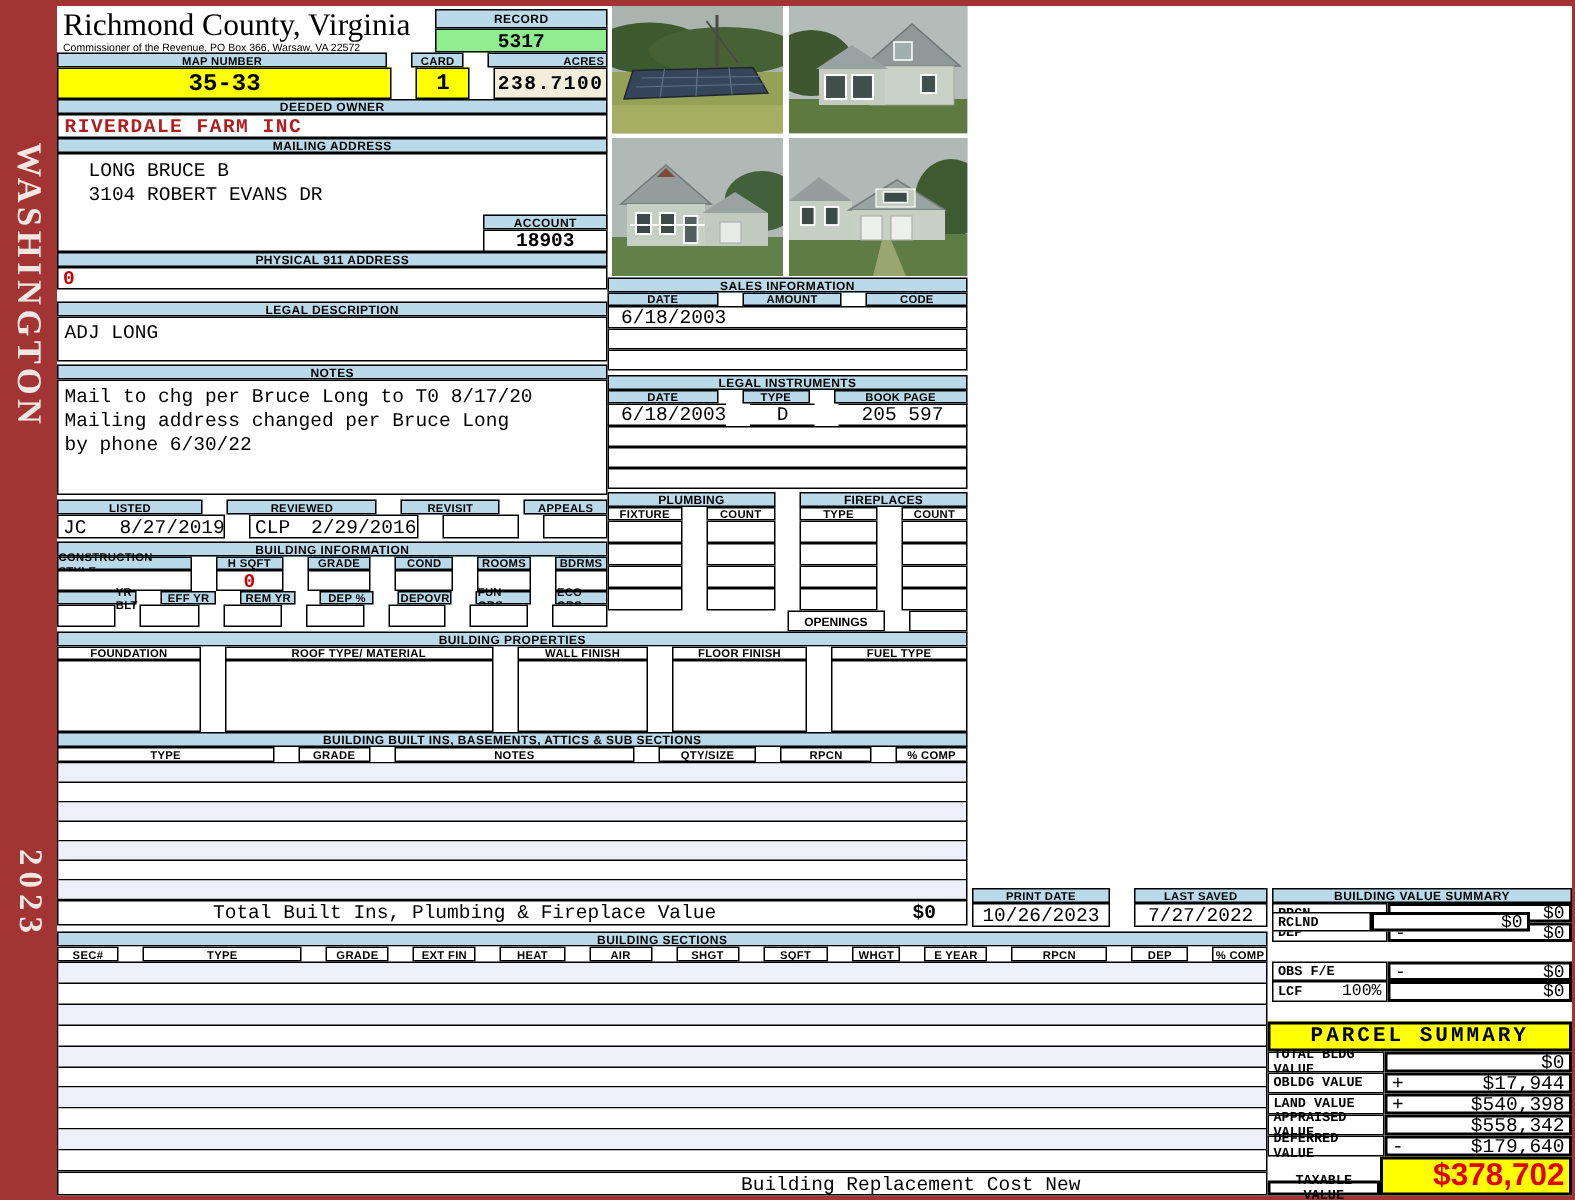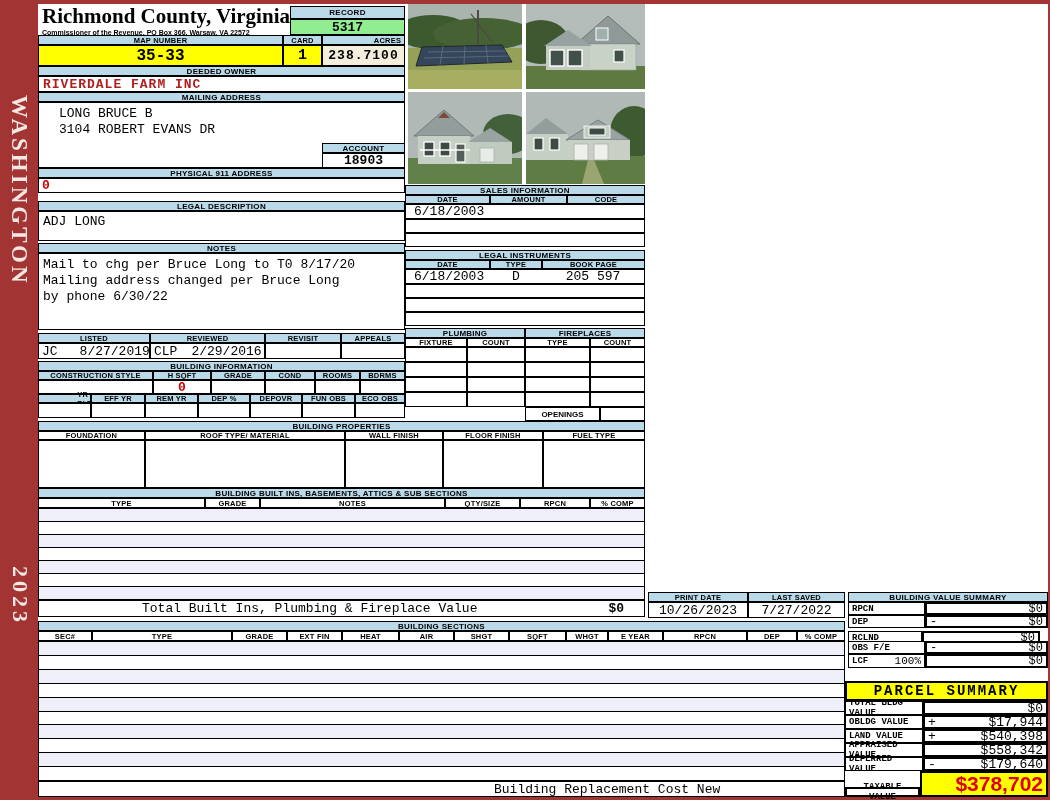--- a/index.html
+++ b/index.html
@@ -1,28 +1,28 @@
 <!DOCTYPE html>
 <html><head>
 <meta charset="utf-8">
 <style>
   * { margin:0; padding:0; box-sizing:border-box; }
   html,body { background:#888; }
   .page { position:relative; width:1050px; height:800px; background:#fff; overflow:hidden;
           font-family:"Liberation Sans", sans-serif; }
-  .abs { position:absolute;font-weight:bold; }
+  .abs { position:absolute; }
   .mono { font-family:"Liberation Mono","DejaVu Sans Mono",monospace; }
   .edge { position:absolute; background:#A23434; }
   .sidebar { position:absolute; left:0; top:0; width:38px; height:800px; background:#A23434; }
   .side-txt { position:absolute; writing-mode:vertical-rl; color:#F2E7E2;
               font-family:"Liberation Serif",serif; font-weight:bold; }
   .hdrbar { position:absolute; background:#BADAEA; border:1px solid #000;
             font:bold 8px "Liberation Sans",sans-serif; letter-spacing:.3px;
             display:flex; align-items:center; justify-content:center; }
-  .hrow, .vrow { position:absolute; display:flex; }
+  .hrow, .vrow { position:absolute; display:flex;gap:16px; }
   .hrow > div { border:1px solid #000; background:#BADAEA; height:100%;
             font:bold 7.5px "Liberation Sans",sans-serif; letter-spacing:.2px;
             display:flex; align-items:center; justify-content:center; }
   .vrow > div { border:1px solid #000; background:#fff; height:100%;
             font-family:"Liberation Mono","DejaVu Sans Mono",monospace; font-size:13px;
             display:flex; align-items:center; }
   .box { position:absolute; border:1px solid #000; background:#fff; }
   .center { justify-content:center; }
   .b { font-weight:bold; }
   .yellow { background:#FFFF00 !important; }
@@ -363,21 +363,21 @@
   <div class="sumrow" style="left:848px;top:615px;width:200px;height:13px;">
     <div class="lab" style="width:77px;">
         <span>DEP</span>
         <span></span>
       </div>
     <div class="val" style="width:123px;">
         <span>-</span>
         <span>$0</span>
       </div>
   </div>
-  <div class="sumrow" style="left:848px;top:631px;width:192px;height:13px;">
+  <div class="sumrow" style="left:848px;top:608px;width:172px;height:13px;">
     <div class="lab" style="width:77px;">
         <span>RCLND</span>
         <span></span>
       </div>
     <div class="val" style="width:123px;">
         <span></span>
         <span>$0</span>
       </div>
   </div>
   <div class="sumrow" style="left:848px;top:641px;width:200px;height:13px;">

